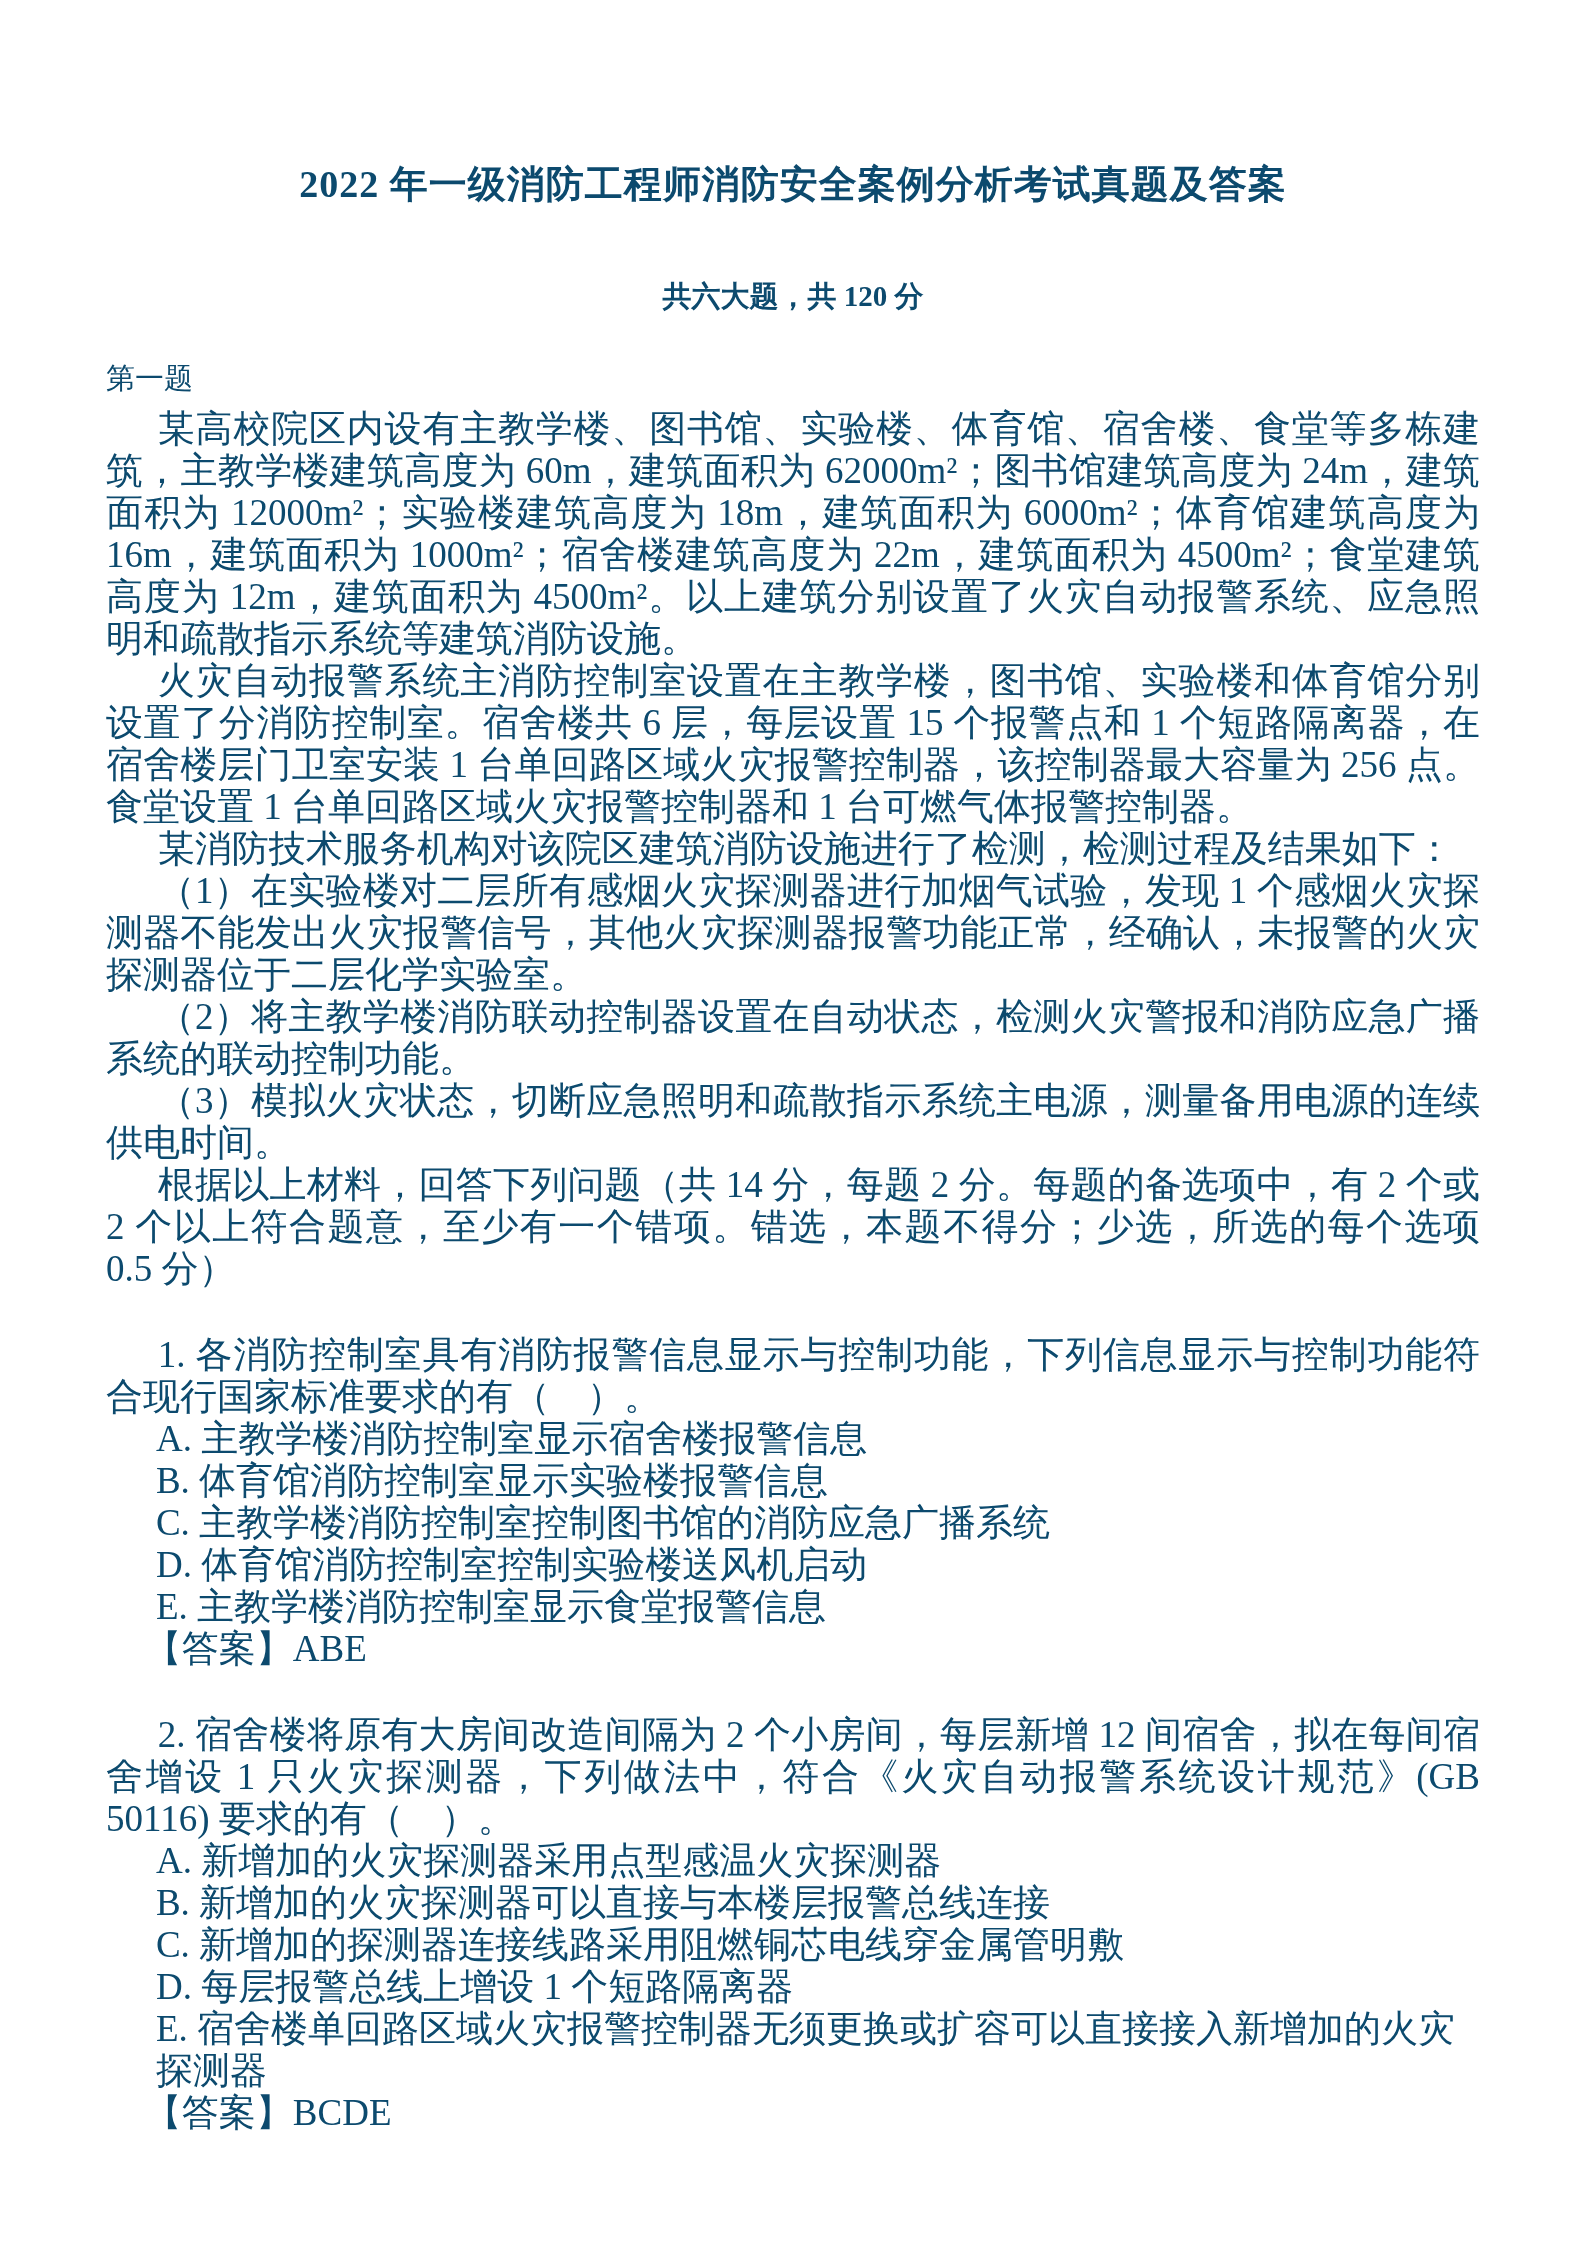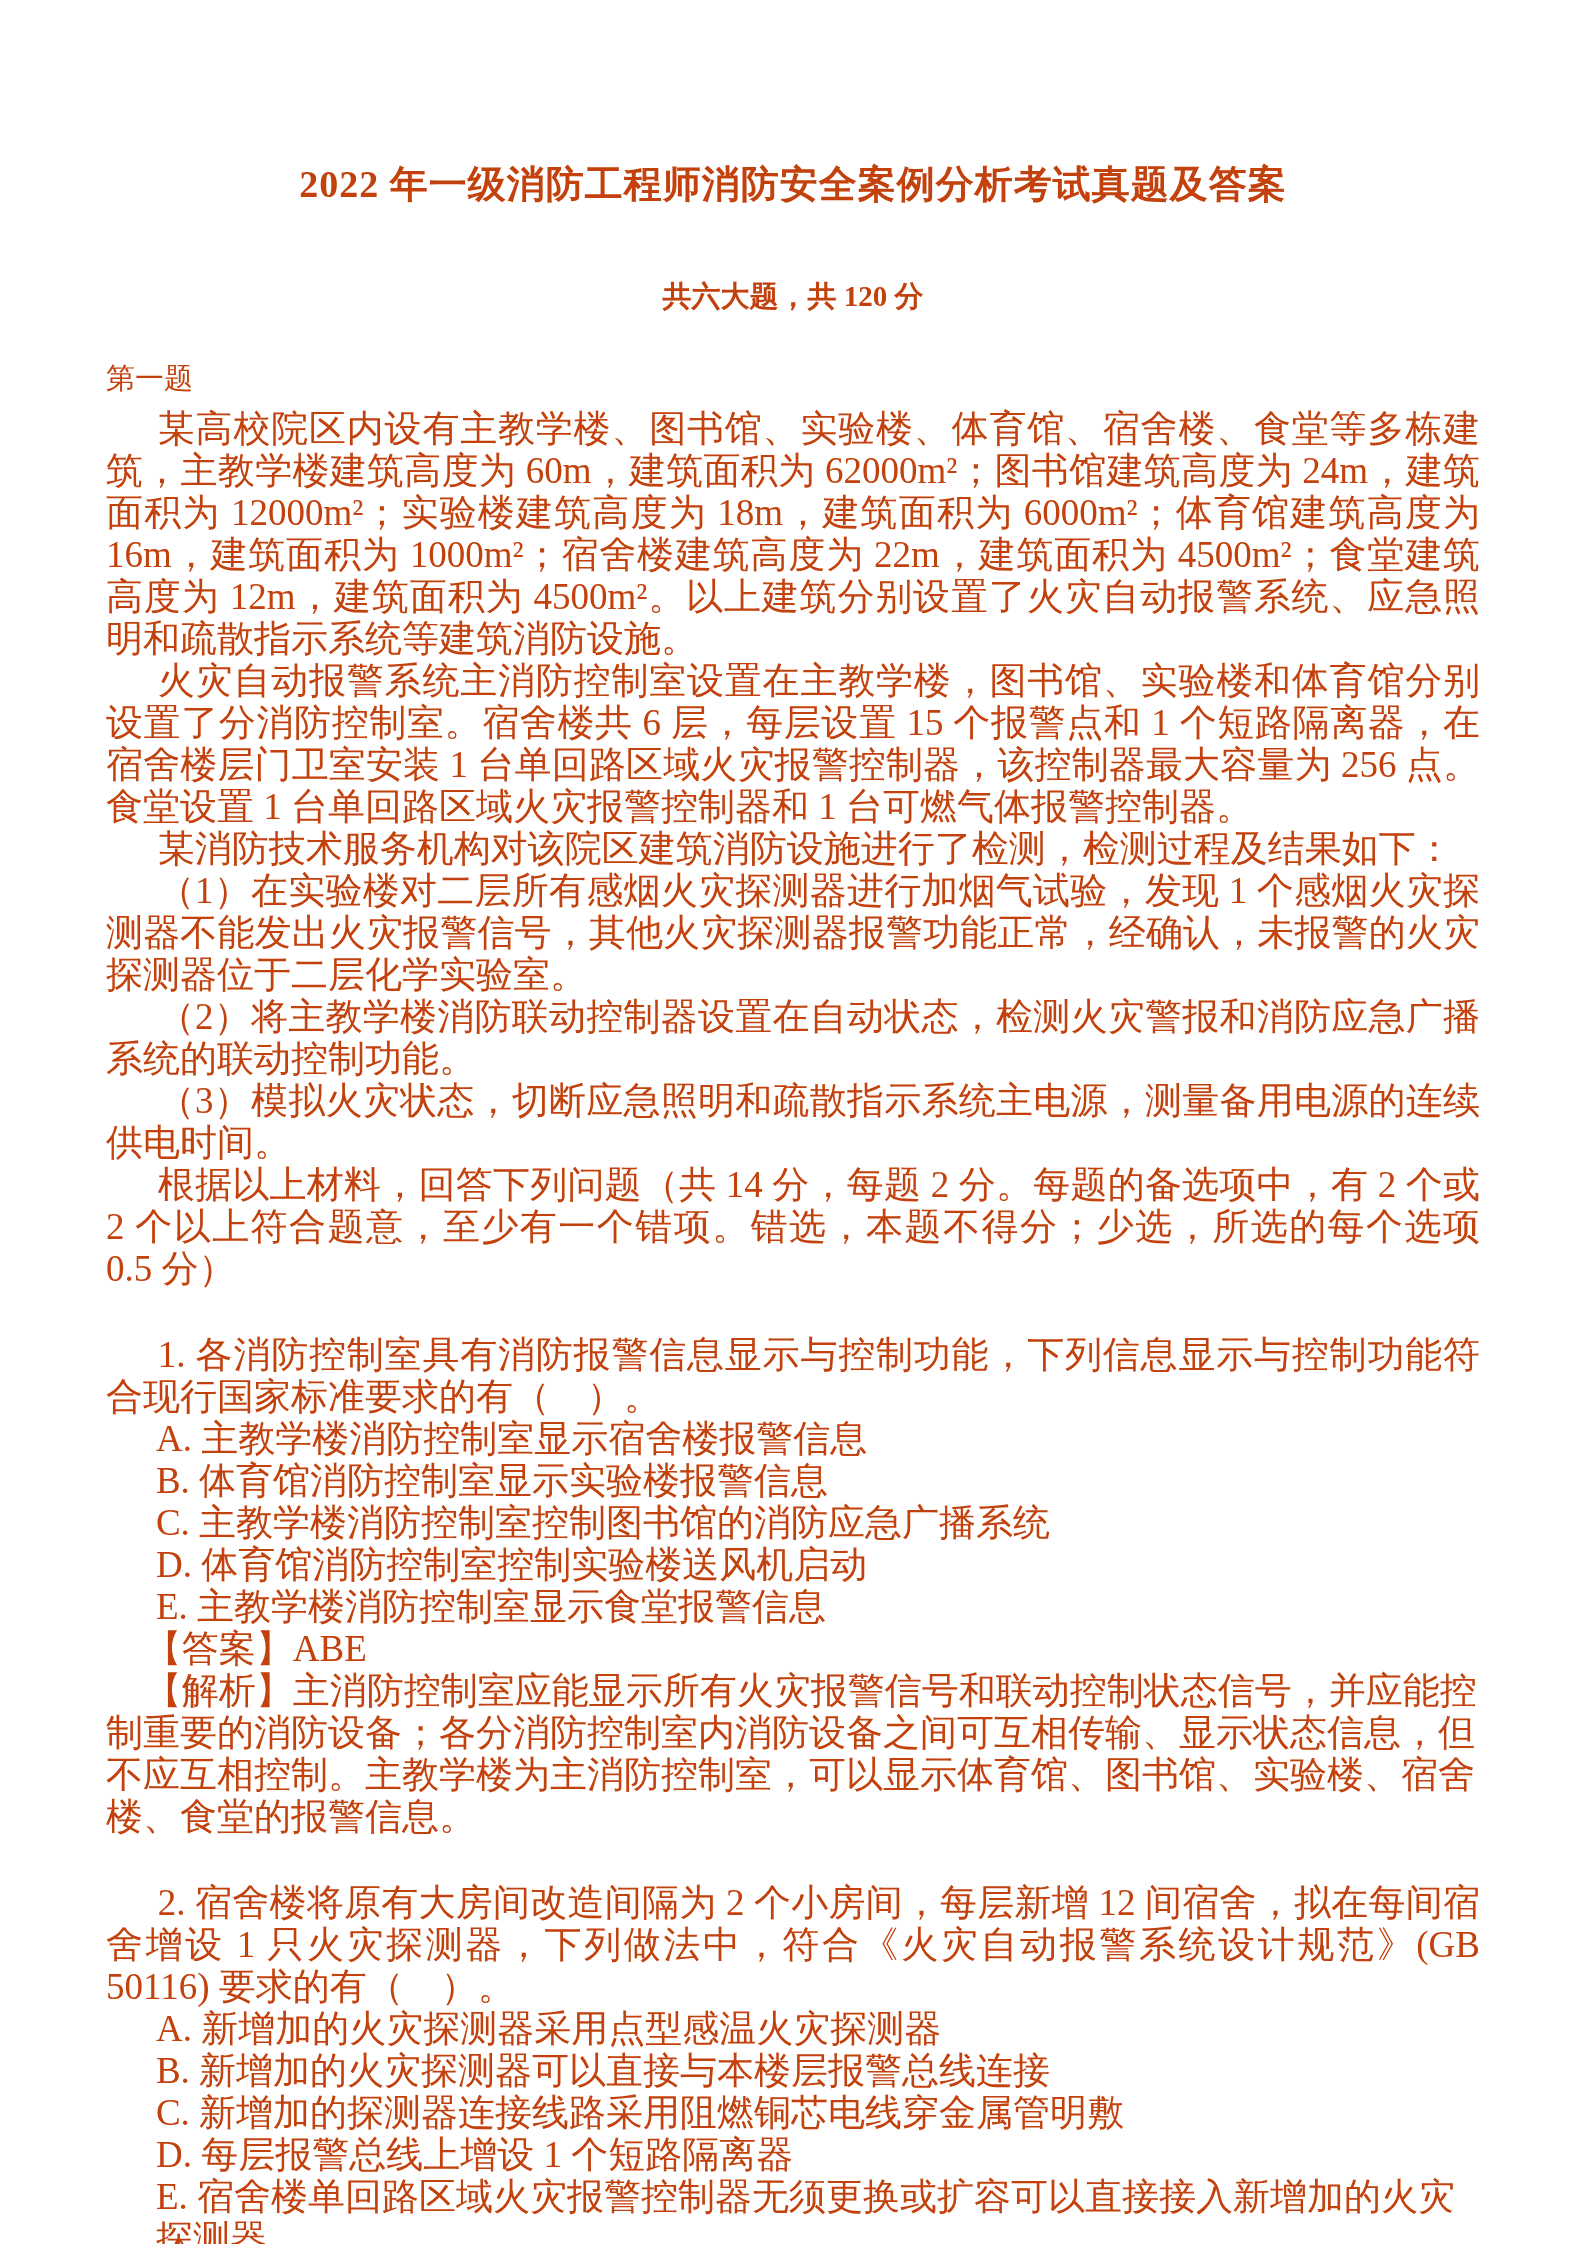--- a/index.html
+++ b/index.html
@@ -2,21 +2,21 @@
 <html><head>
 <meta charset="utf-8">
 <style>
   html, body { margin: 0; padding: 0; background: #ffffff; }
   .page {
     position: relative;
     width: 1586px;
     height: 2244px;
     box-sizing: border-box;
     background: #ffffff;
-    color: #c2410c;
+    color: #0c4a6e;
     font-family: "Liberation Serif", "DejaVu Serif", serif;
     padding: 160px 106px 0 106px;
     overflow: hidden;
   }
   .doc-title {
     margin: 0;
     font-size: 38px;
     line-height: 48px;
     font-weight: 700;
     text-align: center;
@@ -69,21 +69,20 @@
     <div id="questions-container">
         <div class="qgap"></div>
         <div>
           <p class="para">1. 各消防控制室具有消防报警信息显示与控制功能，下列信息显示与控制功能符合现行国家标准要求的有（　）。</p>
           <p class="option">A. 主教学楼消防控制室显示宿舍楼报警信息</p>
           <p class="option">B. 体育馆消防控制室显示实验楼报警信息</p>
           <p class="option">C. 主教学楼消防控制室控制图书馆的消防应急广播系统</p>
           <p class="option">D. 体育馆消防控制室控制实验楼送风机启动</p>
           <p class="option">E. 主教学楼消防控制室显示食堂报警信息</p>
           <p class="answer-line"><span>【答案】</span><span>ABE</span></p>
-          <p class="answer-line"><span>【解析】</span><span>主消防控制室应能显示所有火灾报警信号和联动控制状态信号，并应能控制重要的消防设备；各分消防控制室内消防设备之间可互相传输、显示状态信息，但不应互相控制。主教学楼为主消防控制室，可以显示体育馆、图书馆、实验楼、宿舍楼、食堂的报警信息。</span></p>
         </div>
         <div class="qgap"></div>
         <div>
           <p class="para">2. 宿舍楼将原有大房间改造间隔为 2 个小房间，每层新增 12 间宿舍，拟在每间宿舍增设 1 只火灾探测器，下列做法中，符合《火灾自动报警系统设计规范》(GB 50116) 要求的有（　）。</p>
           <p class="option">A. 新增加的火灾探测器采用点型感温火灾探测器</p>
           <p class="option">B. 新增加的火灾探测器可以直接与本楼层报警总线连接</p>
           <p class="option">C. 新增加的探测器连接线路采用阻燃铜芯电线穿金属管明敷</p>
           <p class="option">D. 每层报警总线上增设 1 个短路隔离器</p>
           <p class="option">E. 宿舍楼单回路区域火灾报警控制器无须更换或扩容可以直接接入新增加的火灾探测器</p>
           <p class="answer-line"><span>【答案】</span><span>BCDE</span></p>

